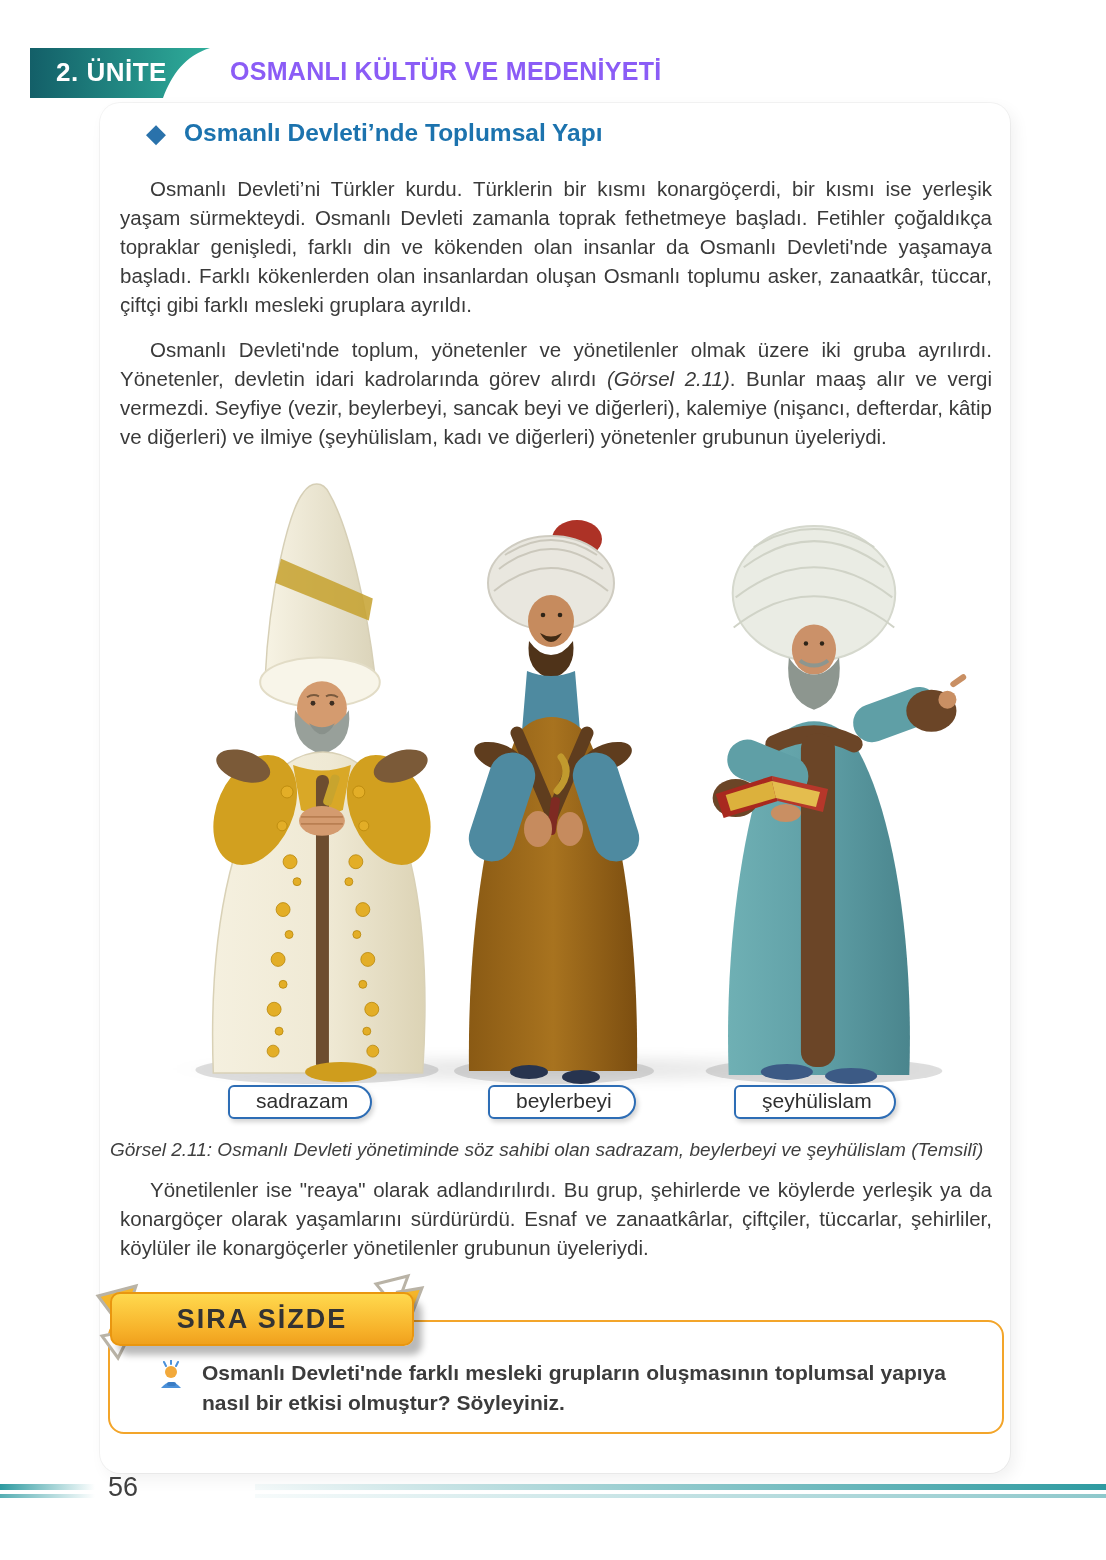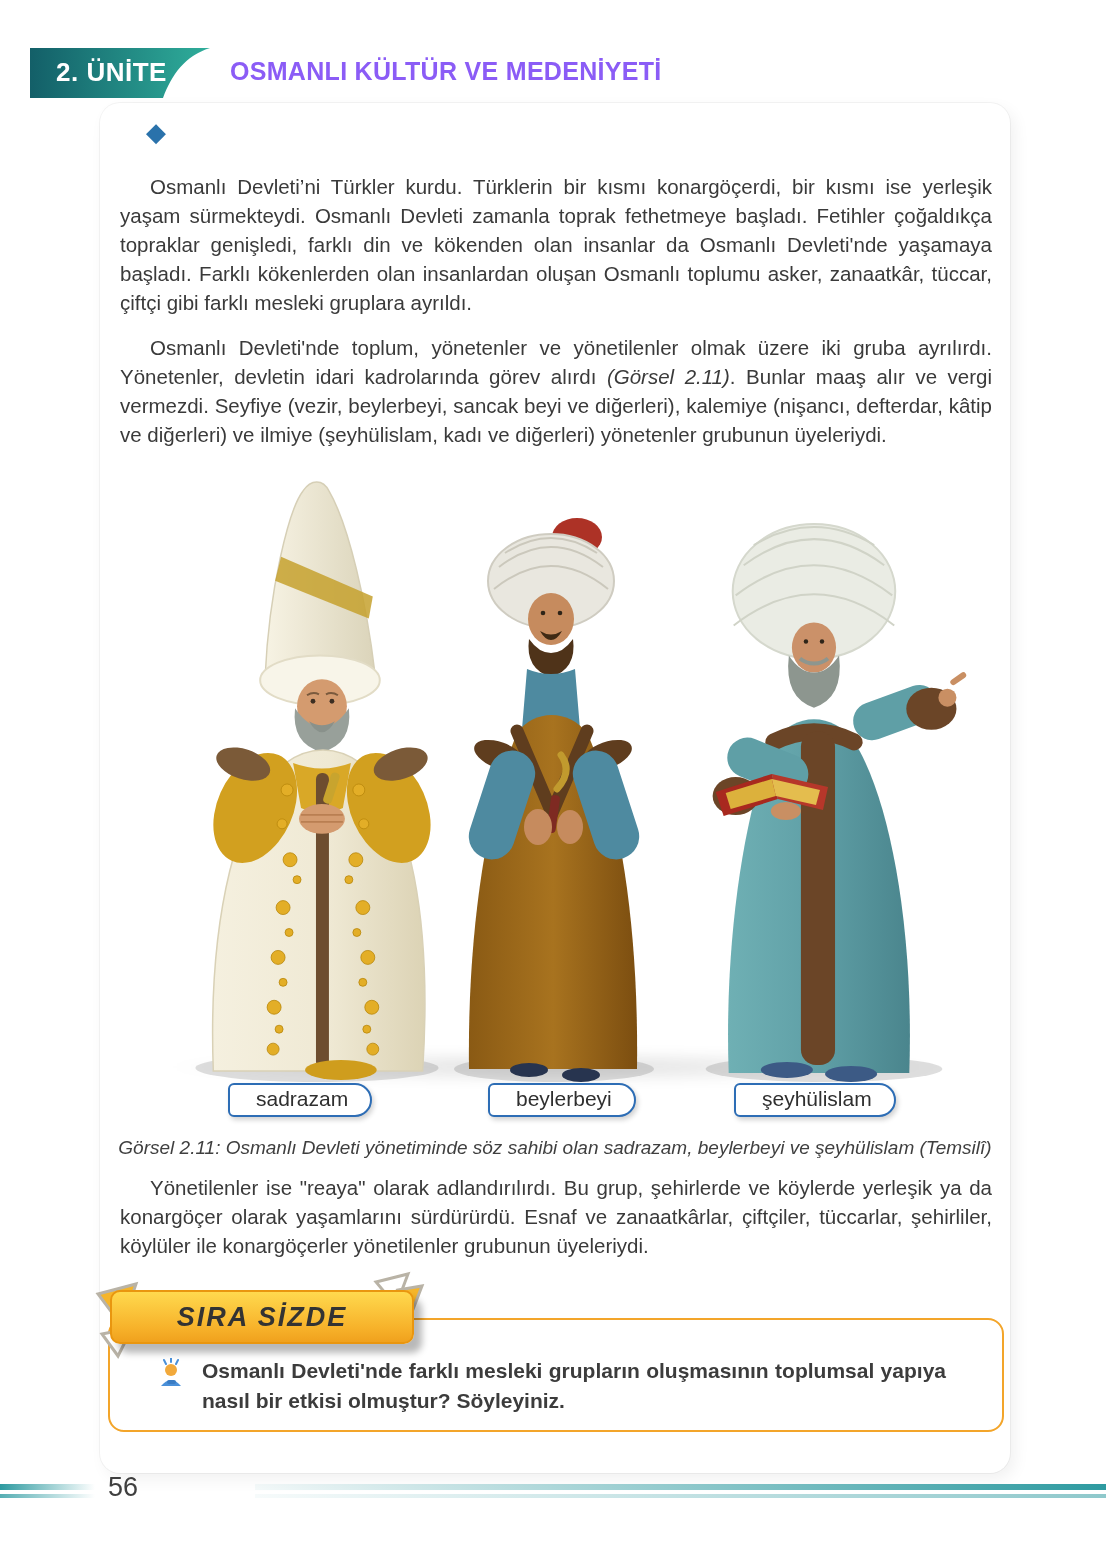--- a/index.html
+++ b/index.html
@@ -50,35 +50,35 @@
   }
   .fig-label{
     position:absolute;top:614px;background:#fff;color:#2f2f2f;
     border:2.5px solid #2d6db5;border-radius:6px 17px 17px 6px;
     font-size:21px;padding:2px 22px 4px 26px;box-shadow:2px 3px 5px rgba(0,0,0,.18);
   }
   .lbl1{left:128px;}
   .lbl2{left:388px;}
   .lbl3{left:634px;}
   .caption{
-    margin-top:8px;text-align:center;font-style:italic;font-size:19px;
+    margin-top:8px;font-style:italic;font-size:19px;
     color:#3f3f3f;padding:0 10px;
   }
   
   .sira{position:relative;height:158px;margin-top:24px;}
   .sira-box{
     position:absolute;left:8px;right:6px;top:34px;bottom:10px;
     border:2.5px solid #f3a52a;border-radius:16px;background:#fff;
   }
   .sira-tab{
     position:absolute;left:10px;top:6px;width:300px;height:50px;
     background:linear-gradient(180deg,#ffd94e 0%,#f7b32b 70%,#f0a11d 100%);
     border:2px solid #e9960f;border-radius:10px;
     box-shadow:8px 9px 7px rgba(0,0,0,.28);
-    display:flex;align-items:center;justify-content:center;font-style:italic;
+    display:flex;align-items:center;justify-content:center;
   }
   .sira-tab .txt{font-size:27px;font-weight:bold;color:#333;letter-spacing:2px;}
   .sira-deco{position:absolute;}
   .sira-question{
     position:absolute;left:58px;right:64px;top:72px;display:flex;gap:14px;align-items:flex-start;
   }
   .sira-question p{
     margin:0;font-weight:bold;font-size:21px;line-height:30px;color:#3c3c3c;text-align:justify;
   }
   .bow-icon{flex:0 0 auto;margin-top:2px;}
@@ -108,20 +108,21 @@
     <path d="M0 0 H180 C155 8 142 26 133 50 H0 Z" fill="url(#bg1)"></path>
   </svg>
   <span class="txt">2. ÜNİTE</span>
 </div>
 <div class="unit-title">OSMANLI KÜLTÜR VE MEDENİYETİ</div>
 
 <div class="card">
 
   <div class="section-head">
     <span class="diamond">◆</span>
+    <span class="section-title">Osmanlı Devleti’nde Toplumsal Yapı</span>
   </div>
 
   <p class="body first">Osmanlı Devleti’ni Türkler kurdu. Türklerin bir kısmı konargöçerdi, bir kısmı ise yerleşik yaşam sürmekteydi. Osmanlı Devleti zamanla toprak fethetmeye başladı. Fetihler çoğaldıkça topraklar genişledi, farklı din ve kökenden olan insanlar da Osmanlı Devleti'nde yaşamaya başladı. Farklı kökenlerden olan insanlardan oluşan Osmanlı toplumu asker, zanaatkâr, tüccar, çiftçi gibi farklı mesleki gruplara ayrıldı.</p>
 
   <p class="body second"><span>Osmanlı Devleti'nde toplum, yönetenler ve yönetilenler olmak üzere iki gruba ayrılırdı. Yönetenler, devletin idari kadrolarında görev alırdı </span><span class="ref-italic">(Görsel 2.11)</span><span>. Bunlar maaş alır ve vergi vermezdi. Seyfiye (vezir, beylerbeyi, sancak beyi ve diğerleri), kalemiye (nişancı, defterdar, kâtip ve diğerleri) ve ilmiye (şeyhülislam, kadı ve diğerleri) yönetenler grubunun üyeleriydi.</span></p>
 
   <div class="figure-area">
     <div class="ground-smudge"></div>
 
     <div class="fig fig1">

